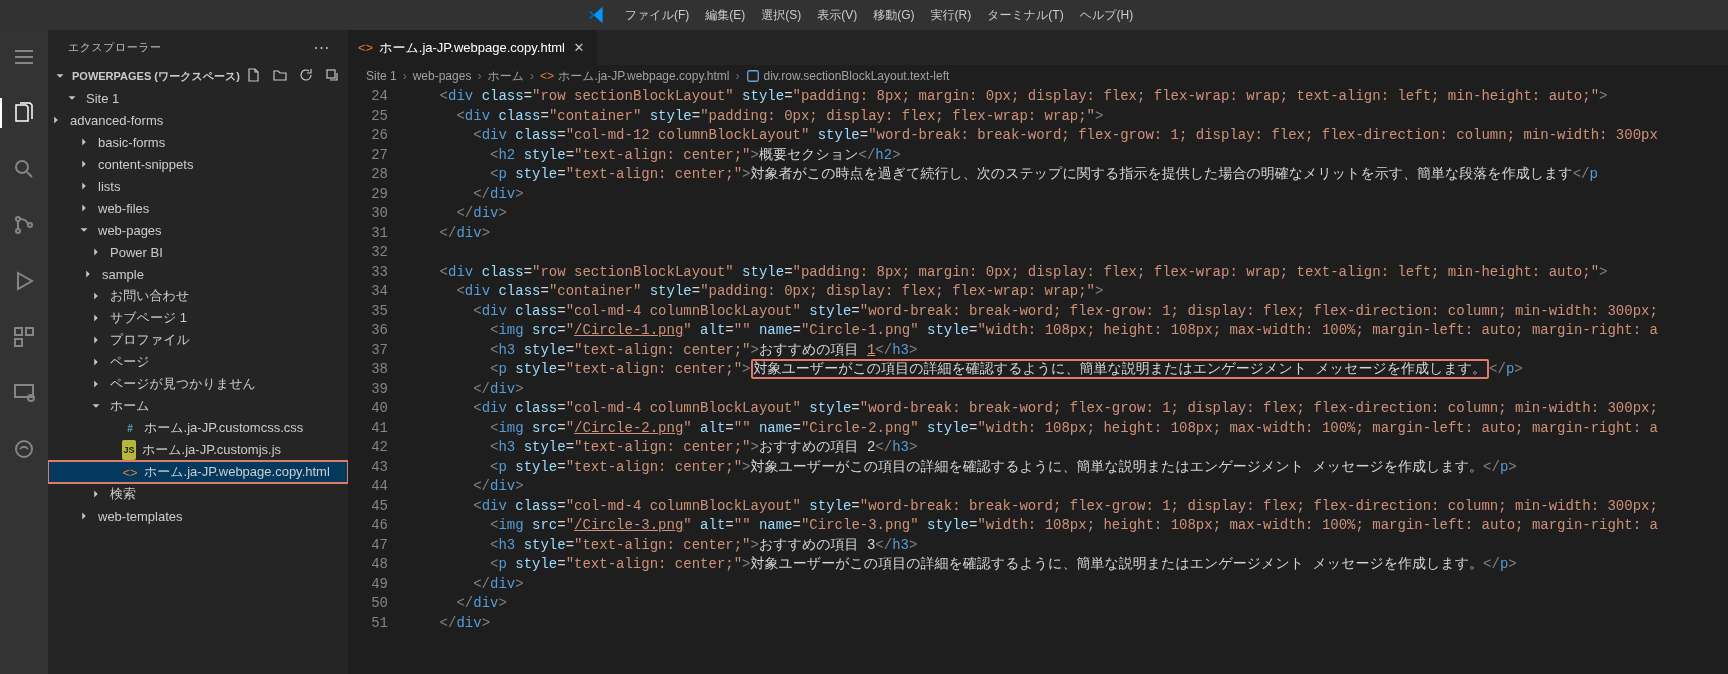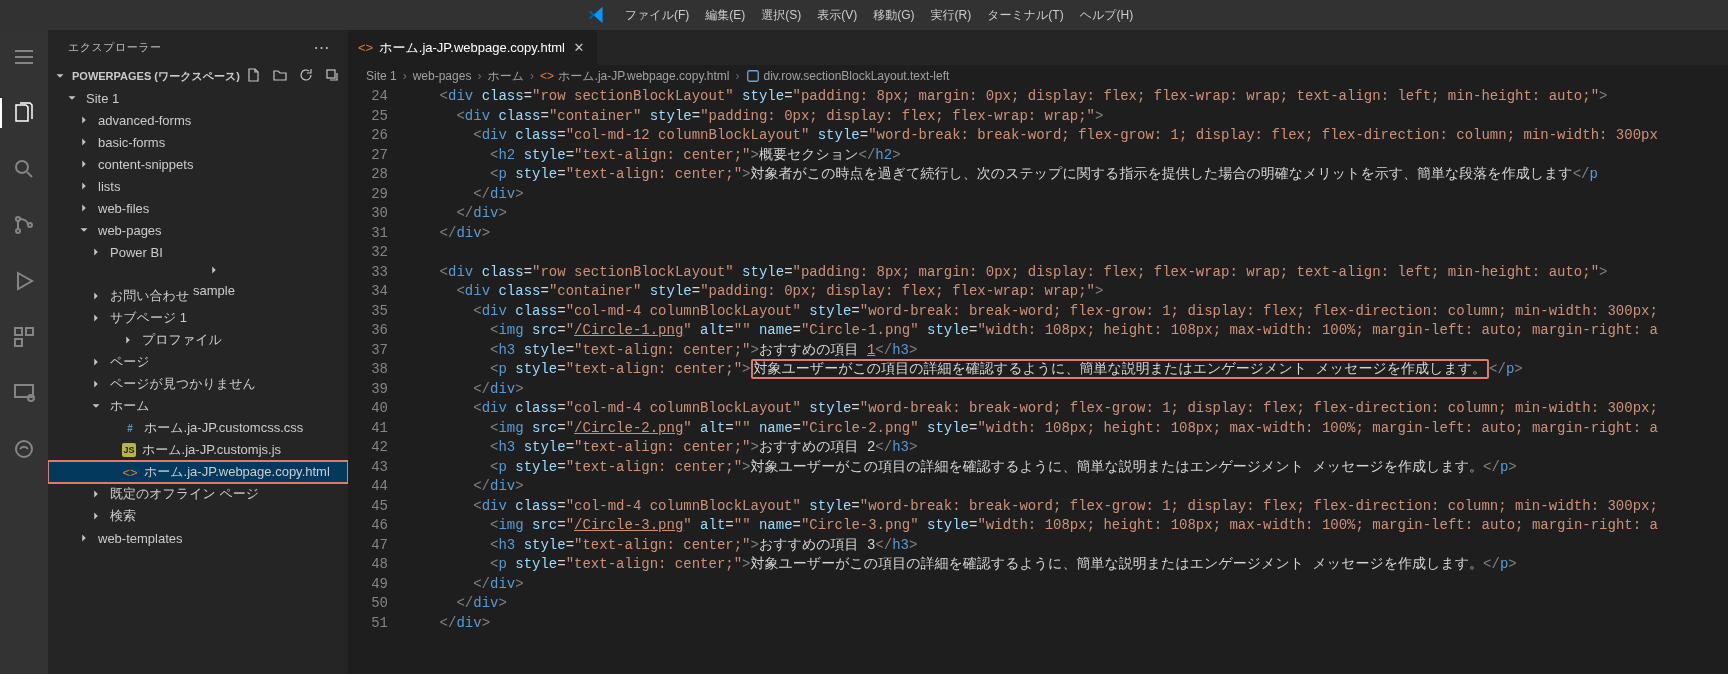--- a/index.html
+++ b/index.html
@@ -102,21 +102,21 @@
 }
 .tree-row.red-box {
   outline: 2px solid #e07a6a;
   outline-offset: -1px;
 }
 .twisty { width:16px; height:16px; display:flex; align-items:center; justify-content:center; color:#c5c5c5; }
 .twisty svg { width:14px; height:14px; }
 .file-icon { width:16px; display:flex; align-items:center; justify-content:center; }
 .file-icon.tag { color:#e37933; }
 .file-icon.css { color:#519aba; font-size:10px; font-weight:bold; }
-.file-icon.js  { color:#cbcb41; background:#b7b73b; color:#1e1e1e; font-size:9px; font-weight:bold; width:14px; height:14px; display:flex; align-items:center; justify-content:center; border-radius:2px; }
+.file-icon.js  { color:#cbcb41; background:#b7b73b; color:#1e1e1e; font-size:9px; font-weight:bold; width:14px; height:20px; display:flex; align-items:center; justify-content:center; border-radius:2px; }
 
 
 .editorgroup { flex:1; display:flex; flex-direction:column; min-width:0; background:#1e1e1e; }
 .tabs { height:35px; background:#252526; display:flex; align-items:stretch; }
 .tab {
   background:#1e1e1e; display:flex; align-items:center; gap:6px; padding:0 10px;
   border-right:1px solid #252526; color:#ffffff; font-size:13px;
 }
 .tab .tag-ico { color:#e37933; }
 .tab .close { color:#c5c5c5; width:16px; height:16px; display:flex; align-items:center; justify-content:center; }
@@ -263,21 +263,21 @@
     </div>
     <div class="tree" id="tree">
         <div class="tree-row" style="padding-left: 16px;">
           <span class="twisty">
             <svg viewBox="0 0 16 16" fill="currentColor">
               <path d="M4 6l4 4 4-4z"></path>
             </svg>
           </span>
           <span>Site 1</span>
         </div>
-        <div class="tree-row" style="padding-left: 28px;">
+        <div class="tree-row" style="">
           <span class="twisty">
             <svg viewBox="0 0 16 16" fill="currentColor">
               <path d="M6 4l4 4-4 4z"></path>
             </svg>
           </span>
           <span>advanced-forms</span>
         </div>
         <div class="tree-row" style="padding-left: 28px;">
           <span class="twisty">
             <svg viewBox="0 0 16 16" fill="currentColor">
@@ -319,21 +319,21 @@
           <span>web-pages</span>
         </div>
         <div class="tree-row" style="padding-left: 40px; align-items: center;">
           <span class="twisty">
             <svg viewBox="0 0 16 16" fill="currentColor">
               <path d="M6 4l4 4-4 4z"></path>
             </svg>
           </span>
           <span>Power BI</span>
         </div>
-        <div class="tree-row" style="padding-left: 32px; flex-direction: column;">
+        <div class="tree-row" style="padding-left: 32px;">
           <span class="twisty">
             <svg viewBox="0 0 16 16" fill="currentColor">
               <path d="M6 4l4 4-4 4z"></path>
             </svg>
           </span>
           <span>sample</span>
         </div>
         <div class="tree-row" style="padding-left: 40px;">
           <span class="twisty">
             <svg viewBox="0 0 16 16" fill="currentColor">
@@ -343,21 +343,21 @@
           <span>お問い合わせ</span>
         </div>
         <div class="tree-row" style="padding-left: 40px;">
           <span class="twisty">
             <svg viewBox="0 0 16 16" fill="currentColor">
               <path d="M6 4l4 4-4 4z"></path>
             </svg>
           </span>
           <span>サブページ 1</span>
         </div>
-        <div class="tree-row" style="padding-left: 40px; margin-left: 32px;">
+        <div class="tree-row" style="padding-left: 40px;">
           <span class="twisty">
             <svg viewBox="0 0 16 16" fill="currentColor">
               <path d="M6 4l4 4-4 4z"></path>
             </svg>
           </span>
           <span>プロファイル</span>
         </div>
         <div class="tree-row" style="padding-left: 40px;">
           <span class="twisty">
             <svg viewBox="0 0 16 16" fill="currentColor">
@@ -389,28 +389,20 @@
         </div>
         <div class="tree-row" style="padding-left: 52px;">
           <span class="twisty"></span>
           <span class="file-icon js">JS</span>
           <span>ホーム.ja-JP.customjs.js</span>
         </div>
         <div class="tree-row selected red-box" style="padding-left: 52px;">
           <span class="twisty"></span>
           <span class="file-icon tag">&lt;&gt;</span>
           <span>ホーム.ja-JP.webpage.copy.html</span>
-        </div>
-        <div class="tree-row" style="padding-left: 40px;">
-          <span class="twisty">
-            <svg viewBox="0 0 16 16" fill="currentColor">
-              <path d="M6 4l4 4-4 4z"></path>
-            </svg>
-          </span>
-          <span>既定のオフライン ページ</span>
         </div>
         <div class="tree-row" style="padding-left: 40px;">
           <span class="twisty">
             <svg viewBox="0 0 16 16" fill="currentColor">
               <path d="M6 4l4 4-4 4z"></path>
             </svg>
           </span>
           <span>検索</span>
         </div>
         <div class="tree-row" style="padding-left: 28px;">

